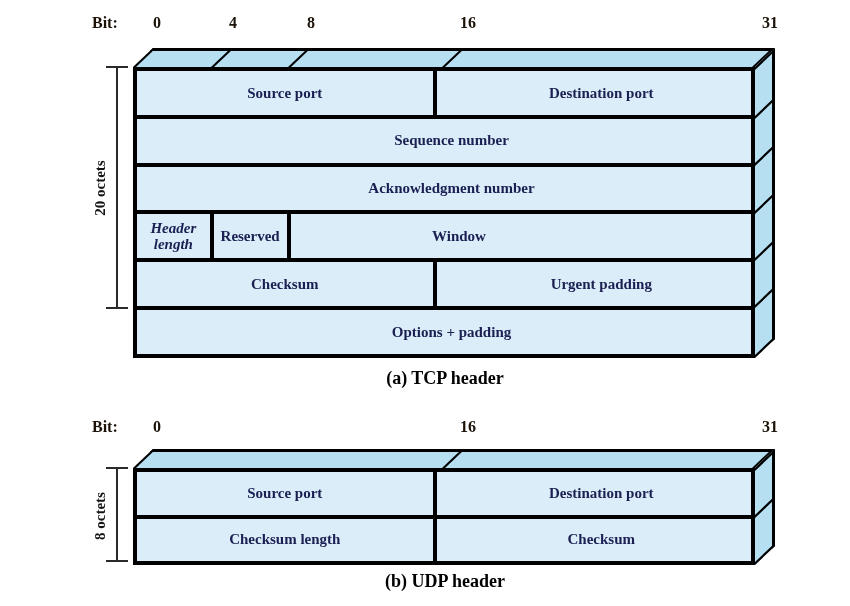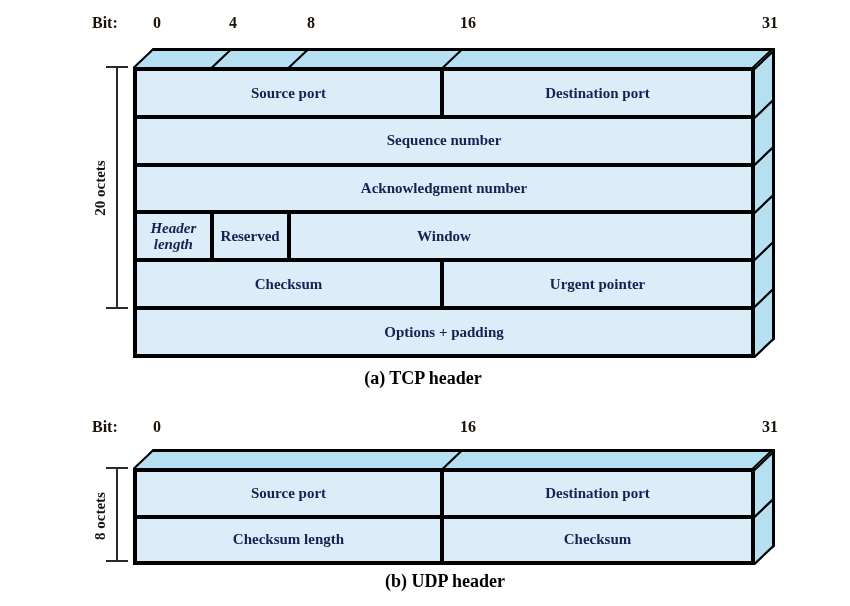--- a/index.html
+++ b/index.html
@@ -25,21 +25,21 @@
     position:absolute;background:#daedf8;border:4px solid #000;box-sizing:border-box;
     display:flex;flex-direction:column;
   }
   .hrow{flex:1;display:flex;border-bottom:4px solid #000;}
   .hrow:last-child{border-bottom:none;}
   .cell{
     display:flex;align-items:center;justify-content:center;text-align:center;
     border-right:4px solid #000;box-sizing:border-box;
     font-size:15px;line-height:1.12;color:#1b1f52;padding:1px 2px;
   }
-  .cell:last-child{border-right:none;}
+  .cell:last-child{border-right:none;margin-left:15px;}
   
   .brk-v{position:absolute;width:2px;background:#2a2a2a;}
   .brk-cap{position:absolute;height:2px;background:#2a2a2a;}
   .octets{
     position:absolute;transform:translate(-50%,-50%) rotate(-90deg);
     font-size:15px;color:#141414;white-space:nowrap;
   }
   
   .caption{
     position:absolute;transform:translateX(-50%);
@@ -83,33 +83,33 @@
     <div class="hrow">
       <div class="cell" style="width:100%;">Acknowledgment number</div>
     </div>
     <div class="hrow">
       <div class="cell" style="width:12.5%;font-style:italic;">Header length</div>
       <div class="cell" style="width:12.5%;">Reserved</div>
       <div class="cell" style="width:50%;">Window</div>
     </div>
     <div class="hrow">
       <div class="cell" style="width:50%;">Checksum</div>
-      <div class="cell" style="width:50%;">Urgent pointer</div>
+      <div class="cell" style="width:50%;">Urgent padding</div>
     </div>
     <div class="hrow">
       <div class="cell" style="width:100%;">Options + padding</div>
     </div>
   </div>
 
   <div class="brk-v" style="left:116px;top:67px;height:242px;"></div>
   <div class="brk-cap" style="left:106px;top:66px;width:22px;"></div>
   <div class="brk-cap" style="left:106px;top:307px;width:22px;"></div>
   <div class="octets" style="left:100px;top:188px;">20 octets</div>
 
-  <div class="caption" style="left:423px;top:368px;">(a) TCP header</div>
+  <div class="caption" style="left:445px;top:368px;">(a) TCP header</div>
 
   <div class="axis-label" style="left:92px;top:418px;">Bit:</div>
   <span class="bitnum" style="left:157px;top:418px;">0</span>
   <span class="bitnum" style="left:468px;top:418px;">16</span>
   <span class="bitnum" style="left:770px;top:418px;">31</span>
 
   <div class="face-top" style="left:133px;top:449px;width:622px;height:19px;">
     <div class="vtick" style="left:calc(50% - 2px);"></div>
   </div>
 

